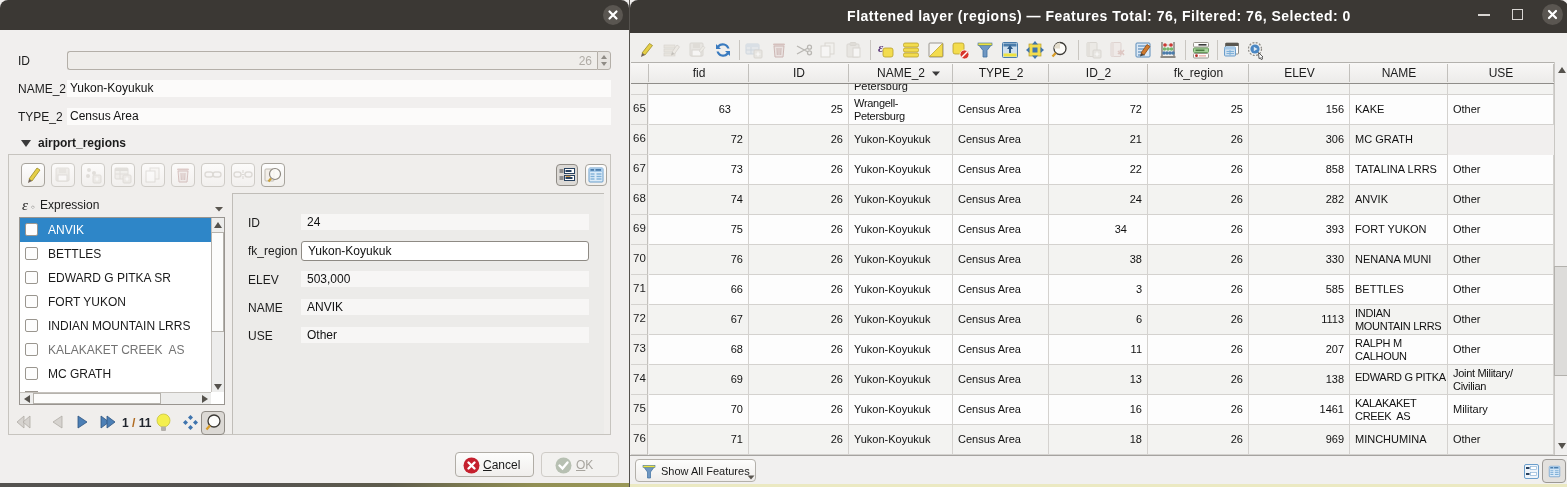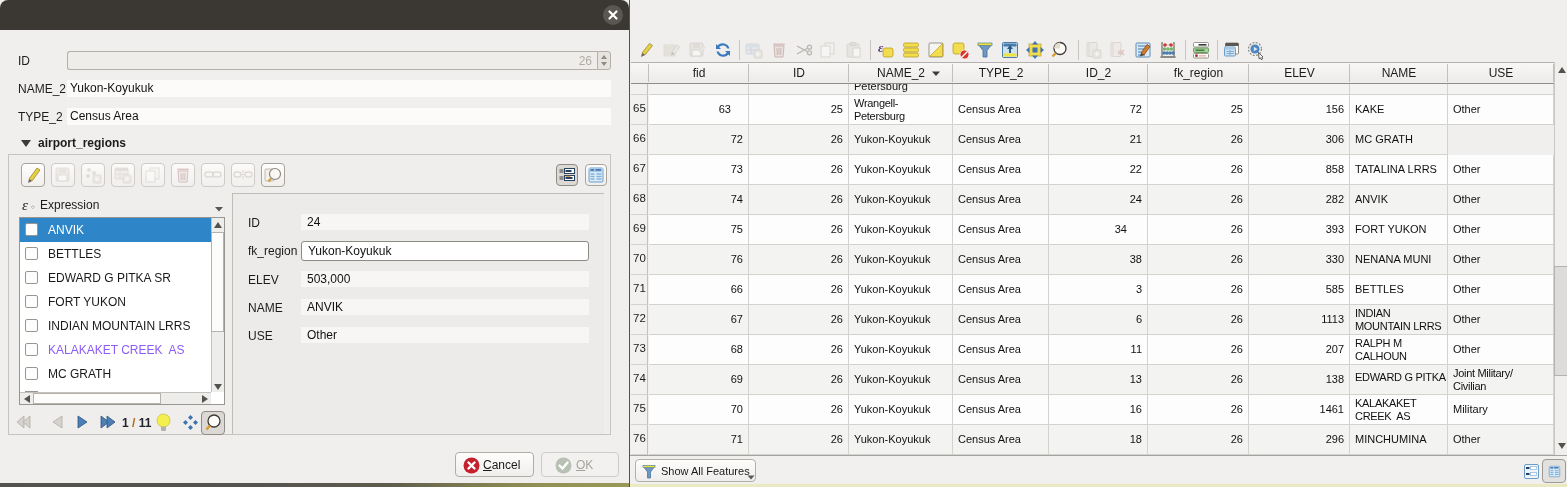--- a/index.html
+++ b/index.html
@@ -121,21 +121,21 @@
 <div class="abs" style="left:48px;top:223px;font-size:12px;color:#fff;">ANVIK</div>
 <div class="abs" style="left:25px;top:247px;width:13px;height:13px;background:#fdfdfd;border:1px solid #9a968f;border-radius:2px;"></div>
 <div class="abs" style="left:48px;top:247px;font-size:12px;color:#1a1a1a;">BETTLES</div>
 <div class="abs" style="left:25px;top:271px;width:13px;height:13px;background:#fdfdfd;border:1px solid #9a968f;border-radius:2px;"></div>
 <div class="abs" style="left:48px;top:271px;font-size:12px;color:#1a1a1a;">EDWARD G PITKA SR</div>
 <div class="abs" style="left:25px;top:295px;width:13px;height:13px;background:#fdfdfd;border:1px solid #9a968f;border-radius:2px;"></div>
 <div class="abs" style="left:48px;top:295px;font-size:12px;color:#1a1a1a;">FORT YUKON</div>
 <div class="abs" style="left:25px;top:319px;width:13px;height:13px;background:#fdfdfd;border:1px solid #9a968f;border-radius:2px;"></div>
 <div class="abs" style="left:48px;top:319px;font-size:12px;color:#1a1a1a;">INDIAN MOUNTAIN LRRS</div>
 <div class="abs" style="left:25px;top:343px;width:13px;height:13px;background:#fdfdfd;border:1px solid #9a968f;border-radius:2px;"></div>
-<div class="abs" style="left:48px;top:343px;font-size:12px;color:#8b5cf6;">KALAKAKET CREEK&nbsp; AS</div>
+<div class="abs" style="left:48px;top:343px;font-size:12px;color:#737373;">KALAKAKET CREEK&nbsp; AS</div>
 <div class="abs" style="left:25px;top:367px;width:13px;height:13px;background:#fdfdfd;border:1px solid #9a968f;border-radius:2px;"></div>
 <div class="abs" style="left:48px;top:367px;font-size:12px;color:#1a1a1a;">MC GRATH</div>
 <div class="abs" style="left:25px;top:391px;width:13px;height:3px;background:#fdfdfd;border:1px solid #9a968f;border-bottom:none;"></div>
 <div class="abs" style="left:211px;top:218px;width:13px;height:174px;background:#ededec;border-left:1px solid #c4c1bc;"></div>
 <svg class="abs" style="left:213px;top:221px;" width="10" height="8">
       <path d="M5 1 L9 7 L1 7 Z" fill="#55524d"></path>
     </svg>
 <svg class="abs" style="left:213px;top:383px;" width="10" height="8">
       <path d="M5 7 L9 1 L1 1 Z" fill="#55524d"></path>
     </svg>
@@ -210,20 +210,28 @@
 <div class="abs" style="left:541px;top:452px;width:78px;height:25px;background:#f2f1ef;border:1px solid #cfccc7;border-radius:4px;">
       <svg class="abs" style="left:13px;top:4px;" width="17" height="17">
         <circle cx="8.5" cy="8.5" r="8" fill="#b7c0b2"></circle>
         <path d="M4.5 8.5 L7.5 11.5 L12.5 5.5" stroke="#fff" stroke-width="2.4" fill="none" stroke-linecap="round"></path>
       </svg>
       <span class="abs" style="left:34px;top:5px;font-size:12px;color:#a7a49e;"><u style="text-decoration-thickness:1px;">O</u>K</span>
     </div>
 <div class="abs" style="left:0;top:483px;width:629px;height:4px;background:linear-gradient(90deg,#54524f 0%,#555350 40%,#5e5c4c 62%,#7b7950 74%,#918f54 85%,#9a9857 100%);"></div>
 </div>
 <div class="abs" style="left:629px;top:0;width:938px;height:487px;border-left:1px solid #55524e;">
+<div class="abs tb" style="left:0;top:0;width:938px;height:33px;border-radius:8px 8px 0 0;">
+<div class="abs" style="left:0;top:8px;width:938px;text-align:center;font-size:14px;letter-spacing:0.5px;">Flattened layer (regions) — Features Total: 76, Filtered: 76, Selected: 0</div>
+<div class="abs" style="left:848px;top:14px;width:12px;height:2px;background:#d8d5d2;"></div>
+<div class="abs" style="left:882px;top:9px;width:11px;height:11px;border:1.5px solid #d8d5d2;"></div>
+<div class="abs" style="left:912px;top:4px;width:21px;height:21px;border-radius:50%;background:#5a5651;"><svg width="21" height="21">
+          <path d="M7 7 L14 14 M14 7 L7 14" stroke="#fff" stroke-width="2.2" stroke-linecap="round"></path>
+        </svg></div>
+</div>
 <div class="abs" style="left:0;top:33px;width:938px;height:29px;background:#f0efed;"></div>
 <div class="abs" style="left:6px;top:40px;width:20px;height:20px;"><svg width="20" height="20" viewBox="0 0 20 20">
         <path d="M6 13 L13.5 3.5 L16.5 5.5 L9 15 Z" fill="#e6cf46" stroke="#9b8c28" stroke-width="0.8"></path>
         <path d="M6 13 L9 15 L5 17 Z" fill="#6f6258"></path>
       </svg></div>
 <div class="abs" style="left:32px;top:40px;width:20px;height:20px;"><svg width="20" height="20" viewBox="0 0 20 20" opacity="0.45">
         <rect x="2" y="5" width="11" height="3" fill="#ddd8ce" stroke="#b7b2a9" stroke-width="0.6"></rect>
         <rect x="2" y="9" width="11" height="3" fill="#ddd8ce" stroke="#b7b2a9" stroke-width="0.6"></rect>
         <rect x="2" y="13" width="11" height="3" fill="#ddd8ce" stroke="#b7b2a9" stroke-width="0.6"></rect>
         <path d="M10 12 L15 5 L17.5 6.8 L12.5 14 Z" fill="#e8e3da" stroke="#aaa49a" stroke-width="0.7"></path>
@@ -778,21 +786,21 @@
 <div class="abs" style="left:323px;top:425px;width:96px;height:30px;background:#f3f3f1;border-right:1px solid #d4d2cf;border-bottom:1px solid #d4d2cf;overflow:hidden;">
 <div class="abs" style="left:0;top:8px;width:96px;padding-left:5px;font-size:11px;color:#111;text-align:left;white-space:nowrap;">Census Area</div>
 </div>
 <div class="abs" style="left:419px;top:425px;width:99px;height:30px;background:#f3f3f1;border-right:1px solid #d4d2cf;border-bottom:1px solid #d4d2cf;overflow:hidden;">
 <div class="abs" style="left:0;top:8px;width:99px;padding-right:6px;font-size:11px;color:#111;text-align:right;white-space:nowrap;">18</div>
 </div>
 <div class="abs" style="left:518px;top:425px;width:101px;height:30px;background:#f3f3f1;border-right:1px solid #d4d2cf;border-bottom:1px solid #d4d2cf;overflow:hidden;">
 <div class="abs" style="left:0;top:8px;width:101px;padding-right:6px;font-size:11px;color:#111;text-align:right;white-space:nowrap;">26</div>
 </div>
 <div class="abs" style="left:619px;top:425px;width:101px;height:30px;background:#f3f3f1;border-right:1px solid #d4d2cf;border-bottom:1px solid #d4d2cf;overflow:hidden;">
-<div class="abs" style="left:0;top:8px;width:101px;padding-right:6px;font-size:11px;color:#111;text-align:right;white-space:nowrap;">296</div>
+<div class="abs" style="left:0;top:8px;width:101px;padding-right:6px;font-size:11px;color:#111;text-align:right;white-space:nowrap;">969</div>
 </div>
 <div class="abs" style="left:720px;top:425px;width:98px;height:30px;background:#f3f3f1;border-right:1px solid #d4d2cf;border-bottom:1px solid #d4d2cf;overflow:hidden;">
 <div class="abs" style="left:0;top:8px;width:98px;padding-left:5px;font-size:11px;color:#111;text-align:left;white-space:nowrap;">MINCHUMINA</div>
 </div>
 <div class="abs" style="left:818px;top:425px;width:106px;height:30px;background:#f3f3f1;border-right:1px solid #d4d2cf;border-bottom:1px solid #d4d2cf;overflow:hidden;">
 <div class="abs" style="left:0;top:8px;width:106px;padding-left:5px;font-size:11px;color:#111;text-align:left;white-space:nowrap;">Other</div>
 </div>
 <div class="abs" style="left:924px;top:62px;width:14px;height:393px;background:#f0efee;border-left:1px solid #c9c7c3;"></div>
 <svg class="abs" style="left:927px;top:66px;" width="10" height="8">
       <path d="M5 1 L9 7 L1 7 Z" fill="#55524d"></path>

